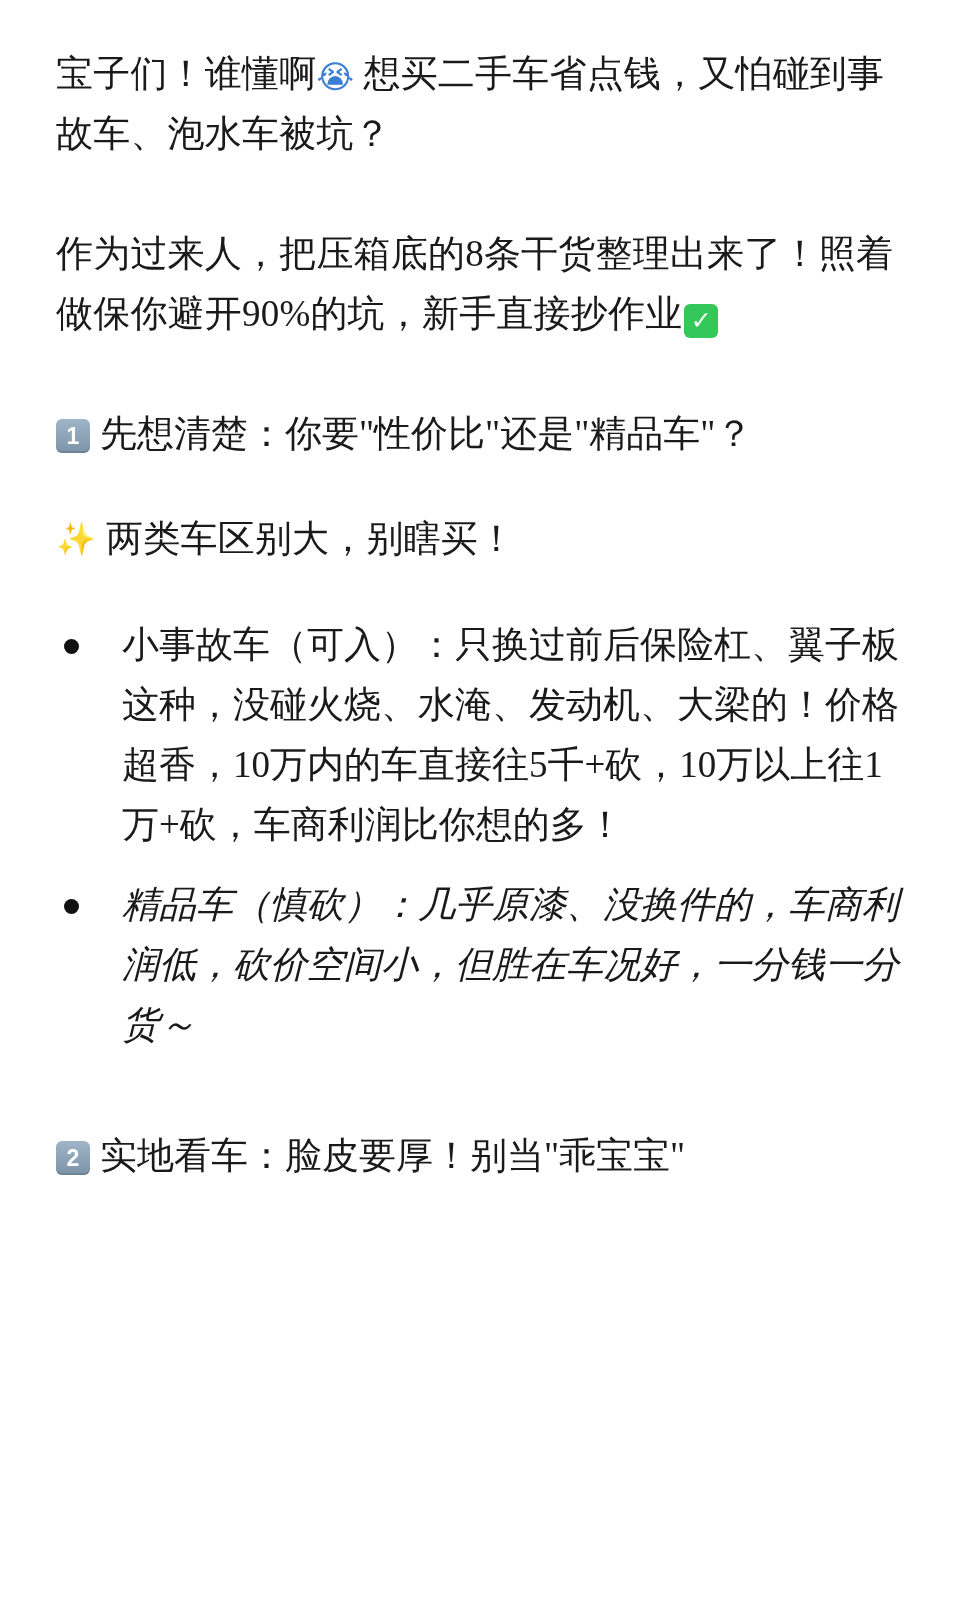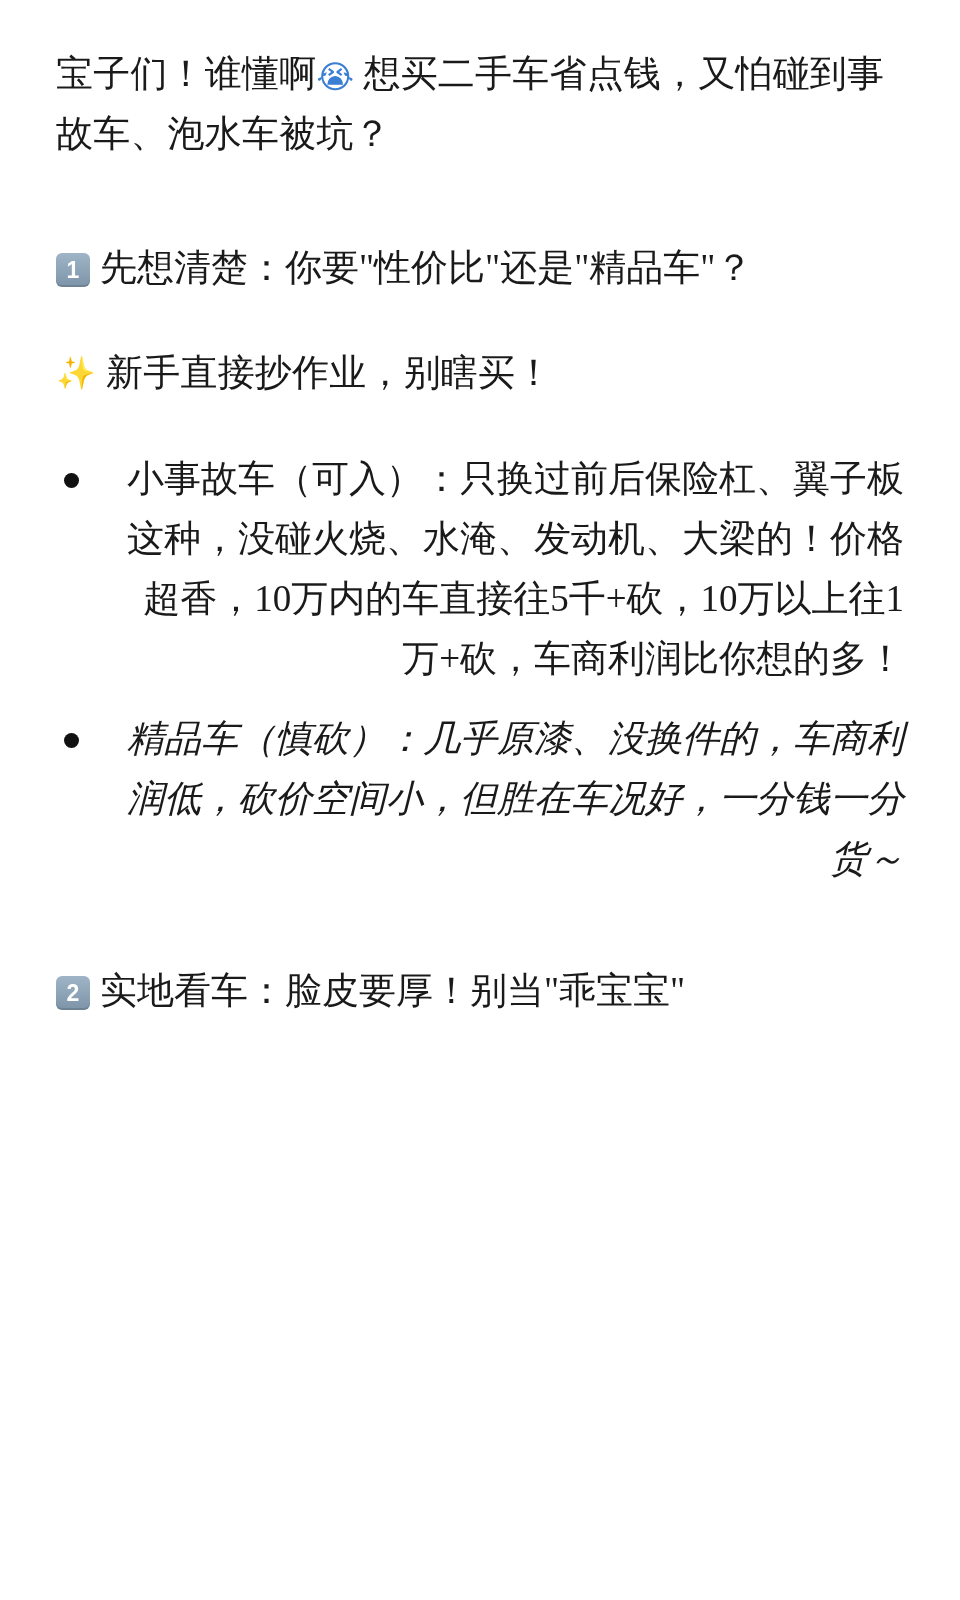--- a/index.html
+++ b/index.html
@@ -78,21 +78,20 @@
     list-style: none;
     margin: 0 0 46px 0;
     padding: 0;
   }
   ul.bullets li {
     position: relative;
     font-size: 37px;
     line-height: 1.62;
     margin: 0 0 20px 0;
     padding-left: 66px;
-    text-align: right;
   }
   ul.bullets li:last-child { margin-bottom: 0; font-style: italic; }
   ul.bullets li::before {
     content: "";
     position: absolute;
     left: 8px;
     top: 24px;
     width: 15px;
     height: 15px;
     background: #111111;
@@ -108,29 +107,32 @@
 <body>
 
 <div class="page">
 
   <p class="para">
     <span>宝子们！谁懂啊</span><span class="cry">😭</span> <span>想买二手车省点钱，又怕碰到事故车、泡水车被坑？</span>
   </p>
 
   <div class="spacer-md"></div>
 
+  <p class="para">
+    <span>作为过来人，把压箱底的8条干货整理出来了！照着做保你避开90%的坑，新手直接抄作业</span><span class="check">✓</span>
+  </p>
 
   <div class="spacer-md"></div>
 
   <p class="heading">
     <span class="keycap">1</span><span>先想清楚：你要"性价比"还是"精品车"？</span>
   </p>
 
   <p class="para">
-    <span class="sparkle">✨</span><span>新手直接抄作业，别瞎买！</span>
+    <span class="sparkle">✨</span><span>两类车区别大，别瞎买！</span>
   </p>
 
   <ul class="bullets">
     <li>
       <span>小事故车（可入）：只换过前后保险杠、翼子板这种，没碰火烧、水淹、发动机、大梁的！价格超香，10万内的车直接往5千+砍，10万以上往1万+砍，车商利润比你想的多！</span>
     </li>
     <li>
       <span>精品车（慎砍）：几乎原漆、没换件的，车商利润低，砍价空间小，但胜在车况好，一分钱一分货～</span>
     </li>
   </ul>

